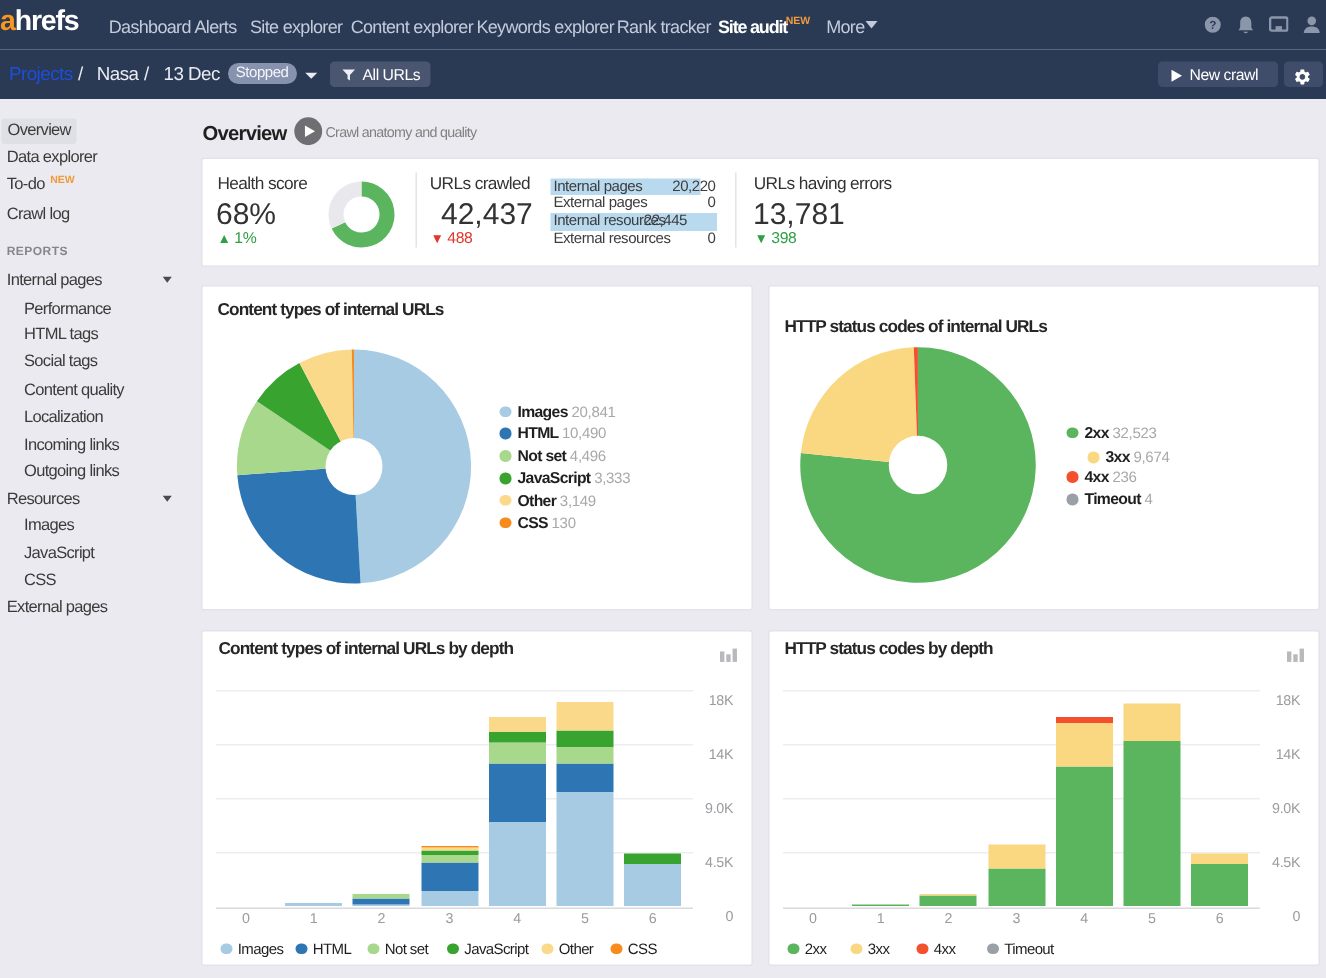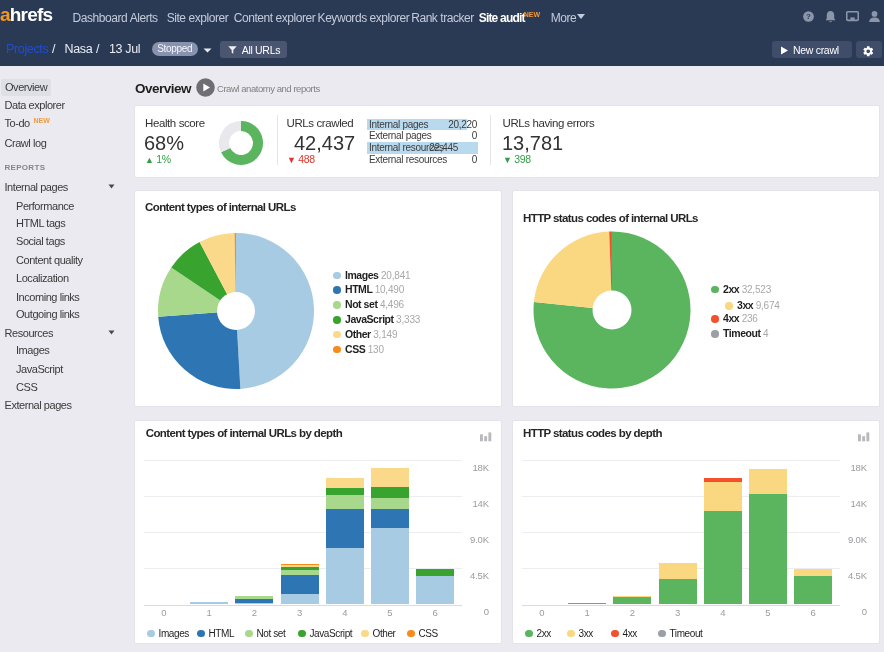--- a/index.html
+++ b/index.html
@@ -60,21 +60,21 @@
 <svg class="abs" style="left:868px;top:10px;" width="13" height="13" viewBox="0 0 14 14">
     <circle cx="7" cy="4.2" r="3.1" fill="#8c96ab"></circle>
     <path d="M1.3 13 C1.3 9.6 4 8.2 7 8.2 C10 8.2 12.7 9.6 12.7 13 Z" fill="#8c96ab"></path>
   </svg>
 
 <div class="abs bar2"></div>
 <div class="abs" style="left:6px;top:41.5px;font-size:12.5px;letter-spacing:-0.35px;color:#1d4ed8;">Projects</div>
 <div class="abs" style="left:52px;top:41.5px;font-size:12.5px;color:#e9ecf3;">/</div>
 <div class="abs" style="left:64.5px;top:41.5px;font-size:12.5px;letter-spacing:-0.35px;color:#e9ecf3;">Nasa</div>
 <div class="abs" style="left:96px;top:41.5px;font-size:12.5px;color:#e9ecf3;">/</div>
-<div class="abs" style="left:109px;top:41.5px;font-size:12.5px;letter-spacing:-0.35px;color:#e9ecf3;">13 Jul</div>
+<div class="abs" style="left:109px;top:41.5px;font-size:12.5px;letter-spacing:-0.35px;color:#e9ecf3;">13 Dec</div>
 <div class="abs" style="left:152px;top:42.2px;width:45.5px;height:13.6px;background:#8793ae;border-radius:7px;color:#f3f5f9;font-size:10px;text-align:center;line-height:13.6px;letter-spacing:-0.3px;">Stopped</div>
 <svg class="abs" style="left:202.7px;top:48.2px;" width="9" height="5">
     <path d="M0.5,0.5 L8.5,0.5 L4.5,4.5 Z" fill="#e8ebf2"></path>
   </svg>
 <div class="abs" style="left:219.5px;top:41.1px;width:67.5px;height:16.5px;background:#4a5570;border-radius:3px;"></div>
 <svg class="abs" style="left:228px;top:45.6px;" width="9" height="8">
     <path d="M0.3,0.3 L8.7,0.3 L5.3,4 L5.3,7.7 L3.7,6.7 L3.7,4 Z" fill="#eef0f5"></path>
   </svg>
 <div class="abs" style="left:241.7px;top:44.3px;font-size:10.5px;letter-spacing:-0.3px;color:#fff;">All URLs</div>
 <div class="abs" style="left:771.5px;top:41.1px;width:80px;height:17px;background:#3f4c6a;border-radius:3px;"></div>
@@ -112,21 +112,21 @@
 <div class="side" style="left:16px;top:343.9px;">Images</div>
 <div class="side" style="left:16px;top:363px;">JavaScript</div>
 <div class="side" style="left:16px;top:381.1px;">CSS</div>
 <div class="side" style="left:4.5px;top:399.1px;">External pages</div>
 
 <div class="abs" style="left:135px;top:80.5px;font-size:13.5px;font-weight:bold;letter-spacing:-0.5px;color:#1f1f1f;">Overview</div>
 <svg class="abs" style="left:196px;top:77.5px;" width="19" height="19">
     <circle cx="9.5" cy="9.5" r="9.3" fill="#6e6e73"></circle>
     <path d="M7.3,5.6 L14,9.5 L7.3,13.4 Z" fill="#fff"></path>
   </svg>
-<div class="abs" style="left:217px;top:83px;font-size:9.5px;letter-spacing:-0.45px;color:#818181;">Crawl anatomy and reports</div>
+<div class="abs" style="left:217px;top:83px;font-size:9.5px;letter-spacing:-0.45px;color:#818181;">Crawl anatomy and quality</div>
 
 <div class="card" style="left:134px;top:105px;width:746px;height:73px;"></div>
 <div class="lbl" style="left:145px;top:116.5px;">Health score</div>
 <div class="big" style="left:144px;top:132px;">68%</div>
 <div class="delta" style="left:145px;top:152.5px;color:#2f9e44;"><span style="font-size:9px;">▲</span> 1%</div>
 <svg class="abs" style="left:214px;top:115.6px;" width="54" height="54">
 <path d="M27.00,10.00 A17,17 0 1 1 11.62,34.24" fill="none" stroke="#5bb55e" stroke-width="10"></path>
     <path d="M11.62,34.24 A17,17 0 0 1 27.00,10.00" fill="none" stroke="#e8e8ed" stroke-width="10"></path>
 </svg>
 <div class="abs" style="left:276.5px;top:115px;width:1px;height:50px;background:#e4e4e8;"></div>

